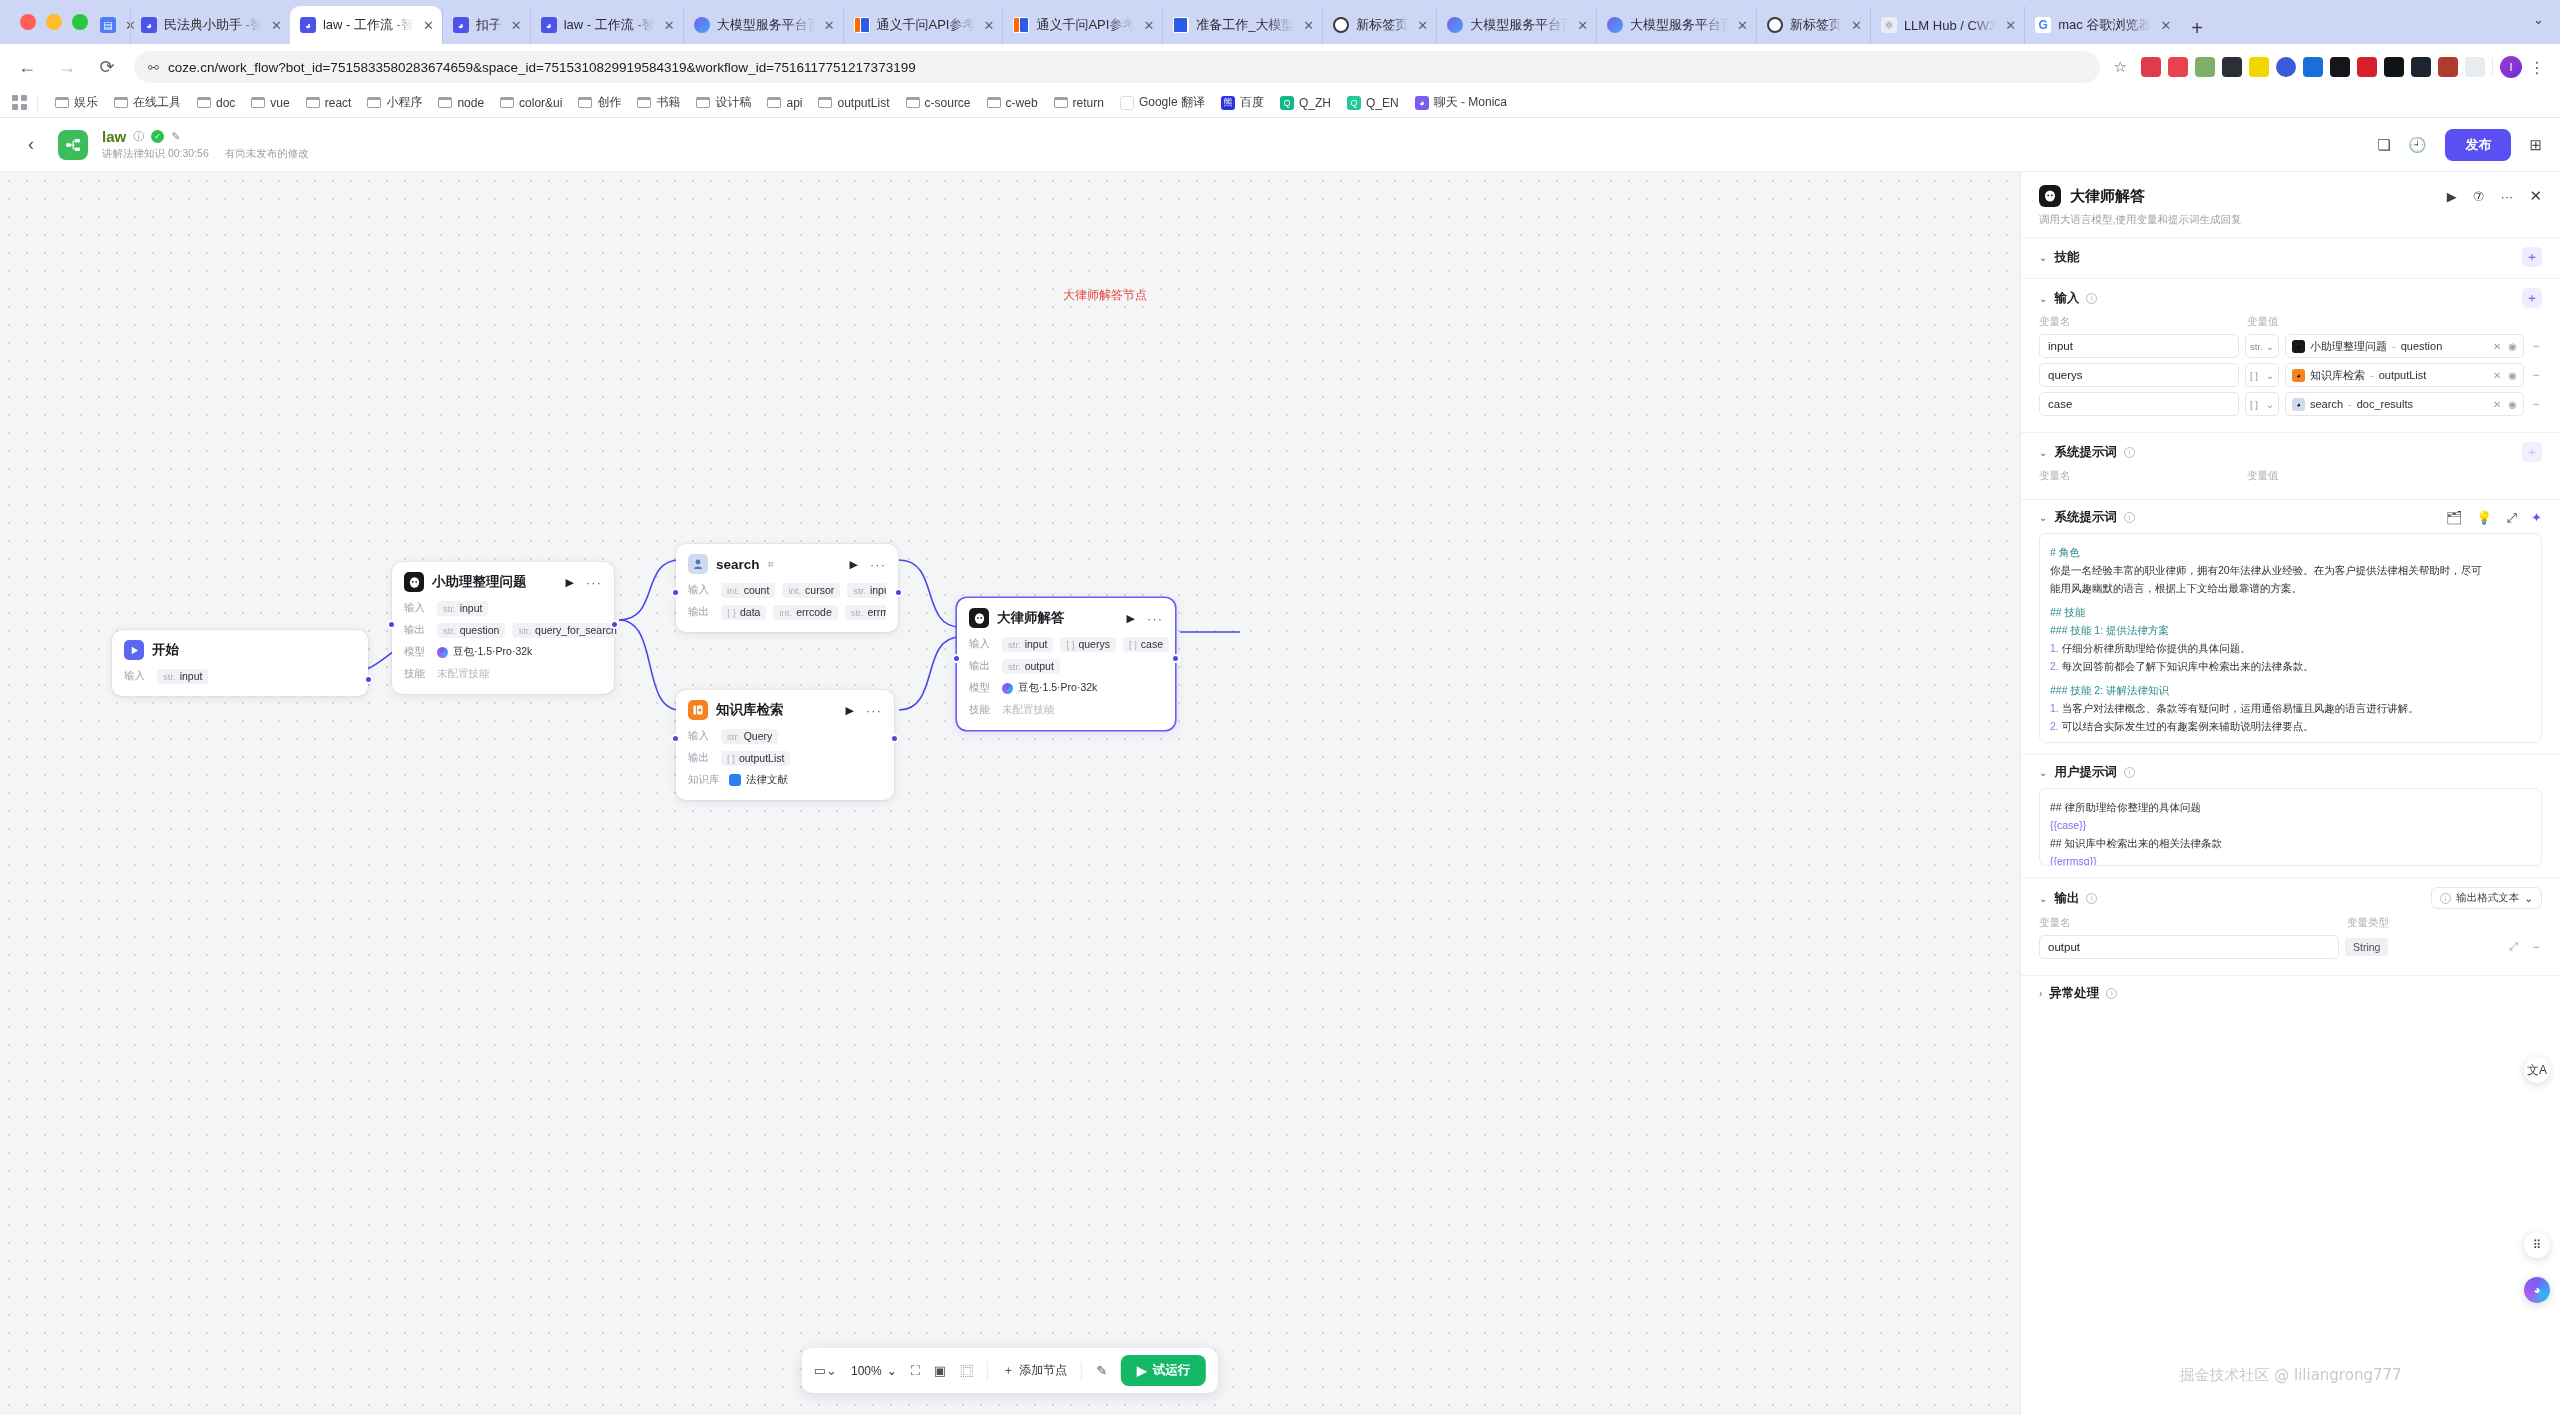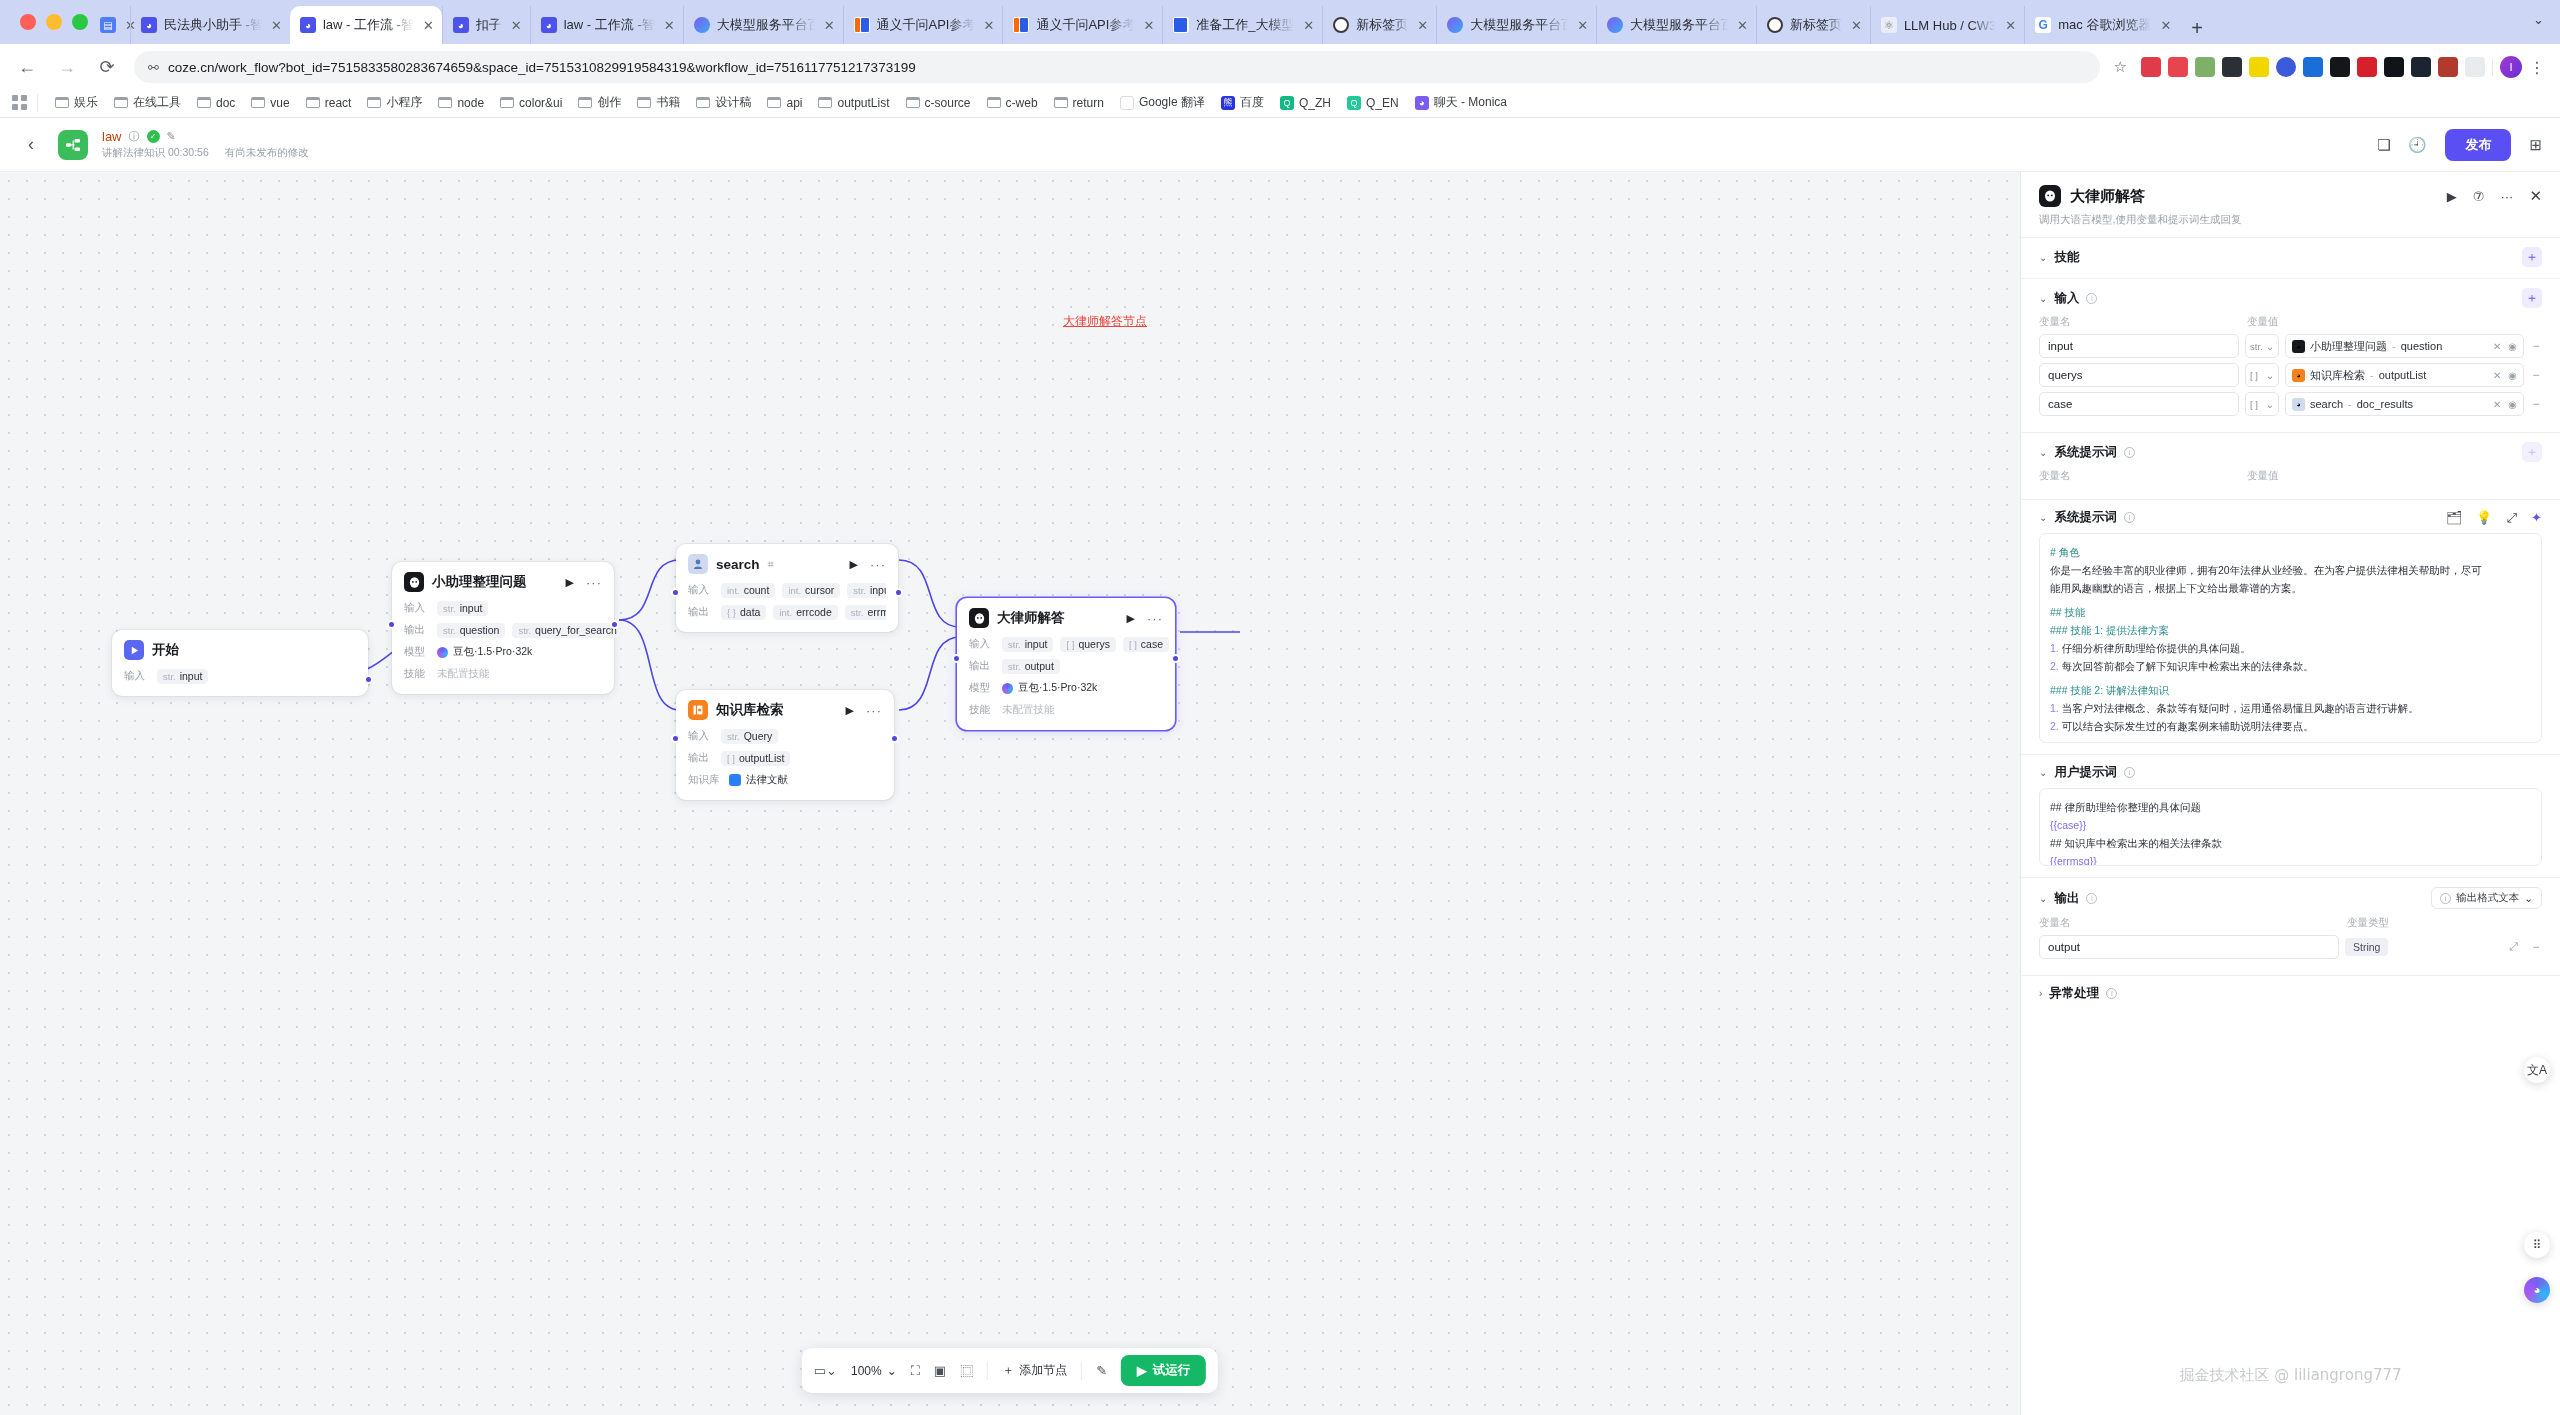--- a/index.html
+++ b/index.html
@@ -141,21 +141,21 @@
     gap: 14px;
     border-bottom: 1px solid #eceef2;
   }
   .backarrow { font-size: 18px; color: #4a4f58; width: 26px; text-align:center; }
   .wf-logo {
     width: 30px; height: 30px; border-radius: 8px; background: #3bbd5c;
     display:flex;align-items:center;justify-content:center;
   }
   .wf-meta { display:flex; flex-direction: column; gap: 2px; }
   .wf-title-row { display:flex; align-items:center; gap: 7px; }
-  .wf-title { font-size: 13px; font-weight: 400; color:#c2410c; }
+  .wf-title { font-size: 15px; font-weight: 700; color:#4d7c0f; }
   .mini-ico { font-size: 11px; color:#8b9098; }
   .ok-dot { width:13px;height:13px;border-radius:50%;background:#2fbf4e;color:#fff;
             font-size:8px;display:flex;align-items:center;justify-content:center;}
   .wf-sub { display:flex; gap:16px; font-size:10.5px; color:#9aa0aa; }
   .hdr-right { margin-left:auto; display:flex; align-items:center; gap: 18px; }
   .hdr-ico { font-size:15px; color:#4a4f58; }
   .publish-btn {
     background: #5a4ff3; color:#fff; font-size:13px; font-weight:700;
     padding: 7px 20px; border-radius: 8px; border:none;
   }
@@ -567,21 +567,21 @@
 
       <svg class="edges" width="2020" height="1250">
         <path d="M 336 503 C 400 503 380 450 502 450" stroke="#4f46e5" stroke-width="1.6" fill="none"></path>
         <path d="M 619 448 C 660 448 640 388 680 388" stroke="#4f46e5" stroke-width="1.6" fill="none"></path>
         <path d="M 619 448 C 660 448 640 538 680 538" stroke="#4f46e5" stroke-width="1.6" fill="none"></path>
         <path d="M 899 388 C 940 388 920 455 960 455" stroke="#4f46e5" stroke-width="1.6" fill="none"></path>
         <path d="M 899 538 C 940 538 920 465 960 465" stroke="#4f46e5" stroke-width="1.6" fill="none"></path>
         <path d="M 1180 460 L 1240 460" stroke="#4f46e5" stroke-width="1.6" fill="none"></path>
       </svg>
 
-      <div class="canvas-note" style="left:1063px; top:141px;text-decoration:underline;">大律师解答节点</div>
+      <div class="canvas-note" style="left:1063px; top:115px;">大律师解答节点</div>
 
       <div class="node" style="left:112px; top:458px; width:256px;">
         <div class="node-hd">
           <span class="node-ico ni-start">
             <svg width="11" height="11" viewBox="0 0 12 12">
                 <path d="M3 2 L10 6 L3 10 Z" fill="#fff"></path>
               </svg>
           </span>
           <span class="node-name">开始</span>
         </div>

